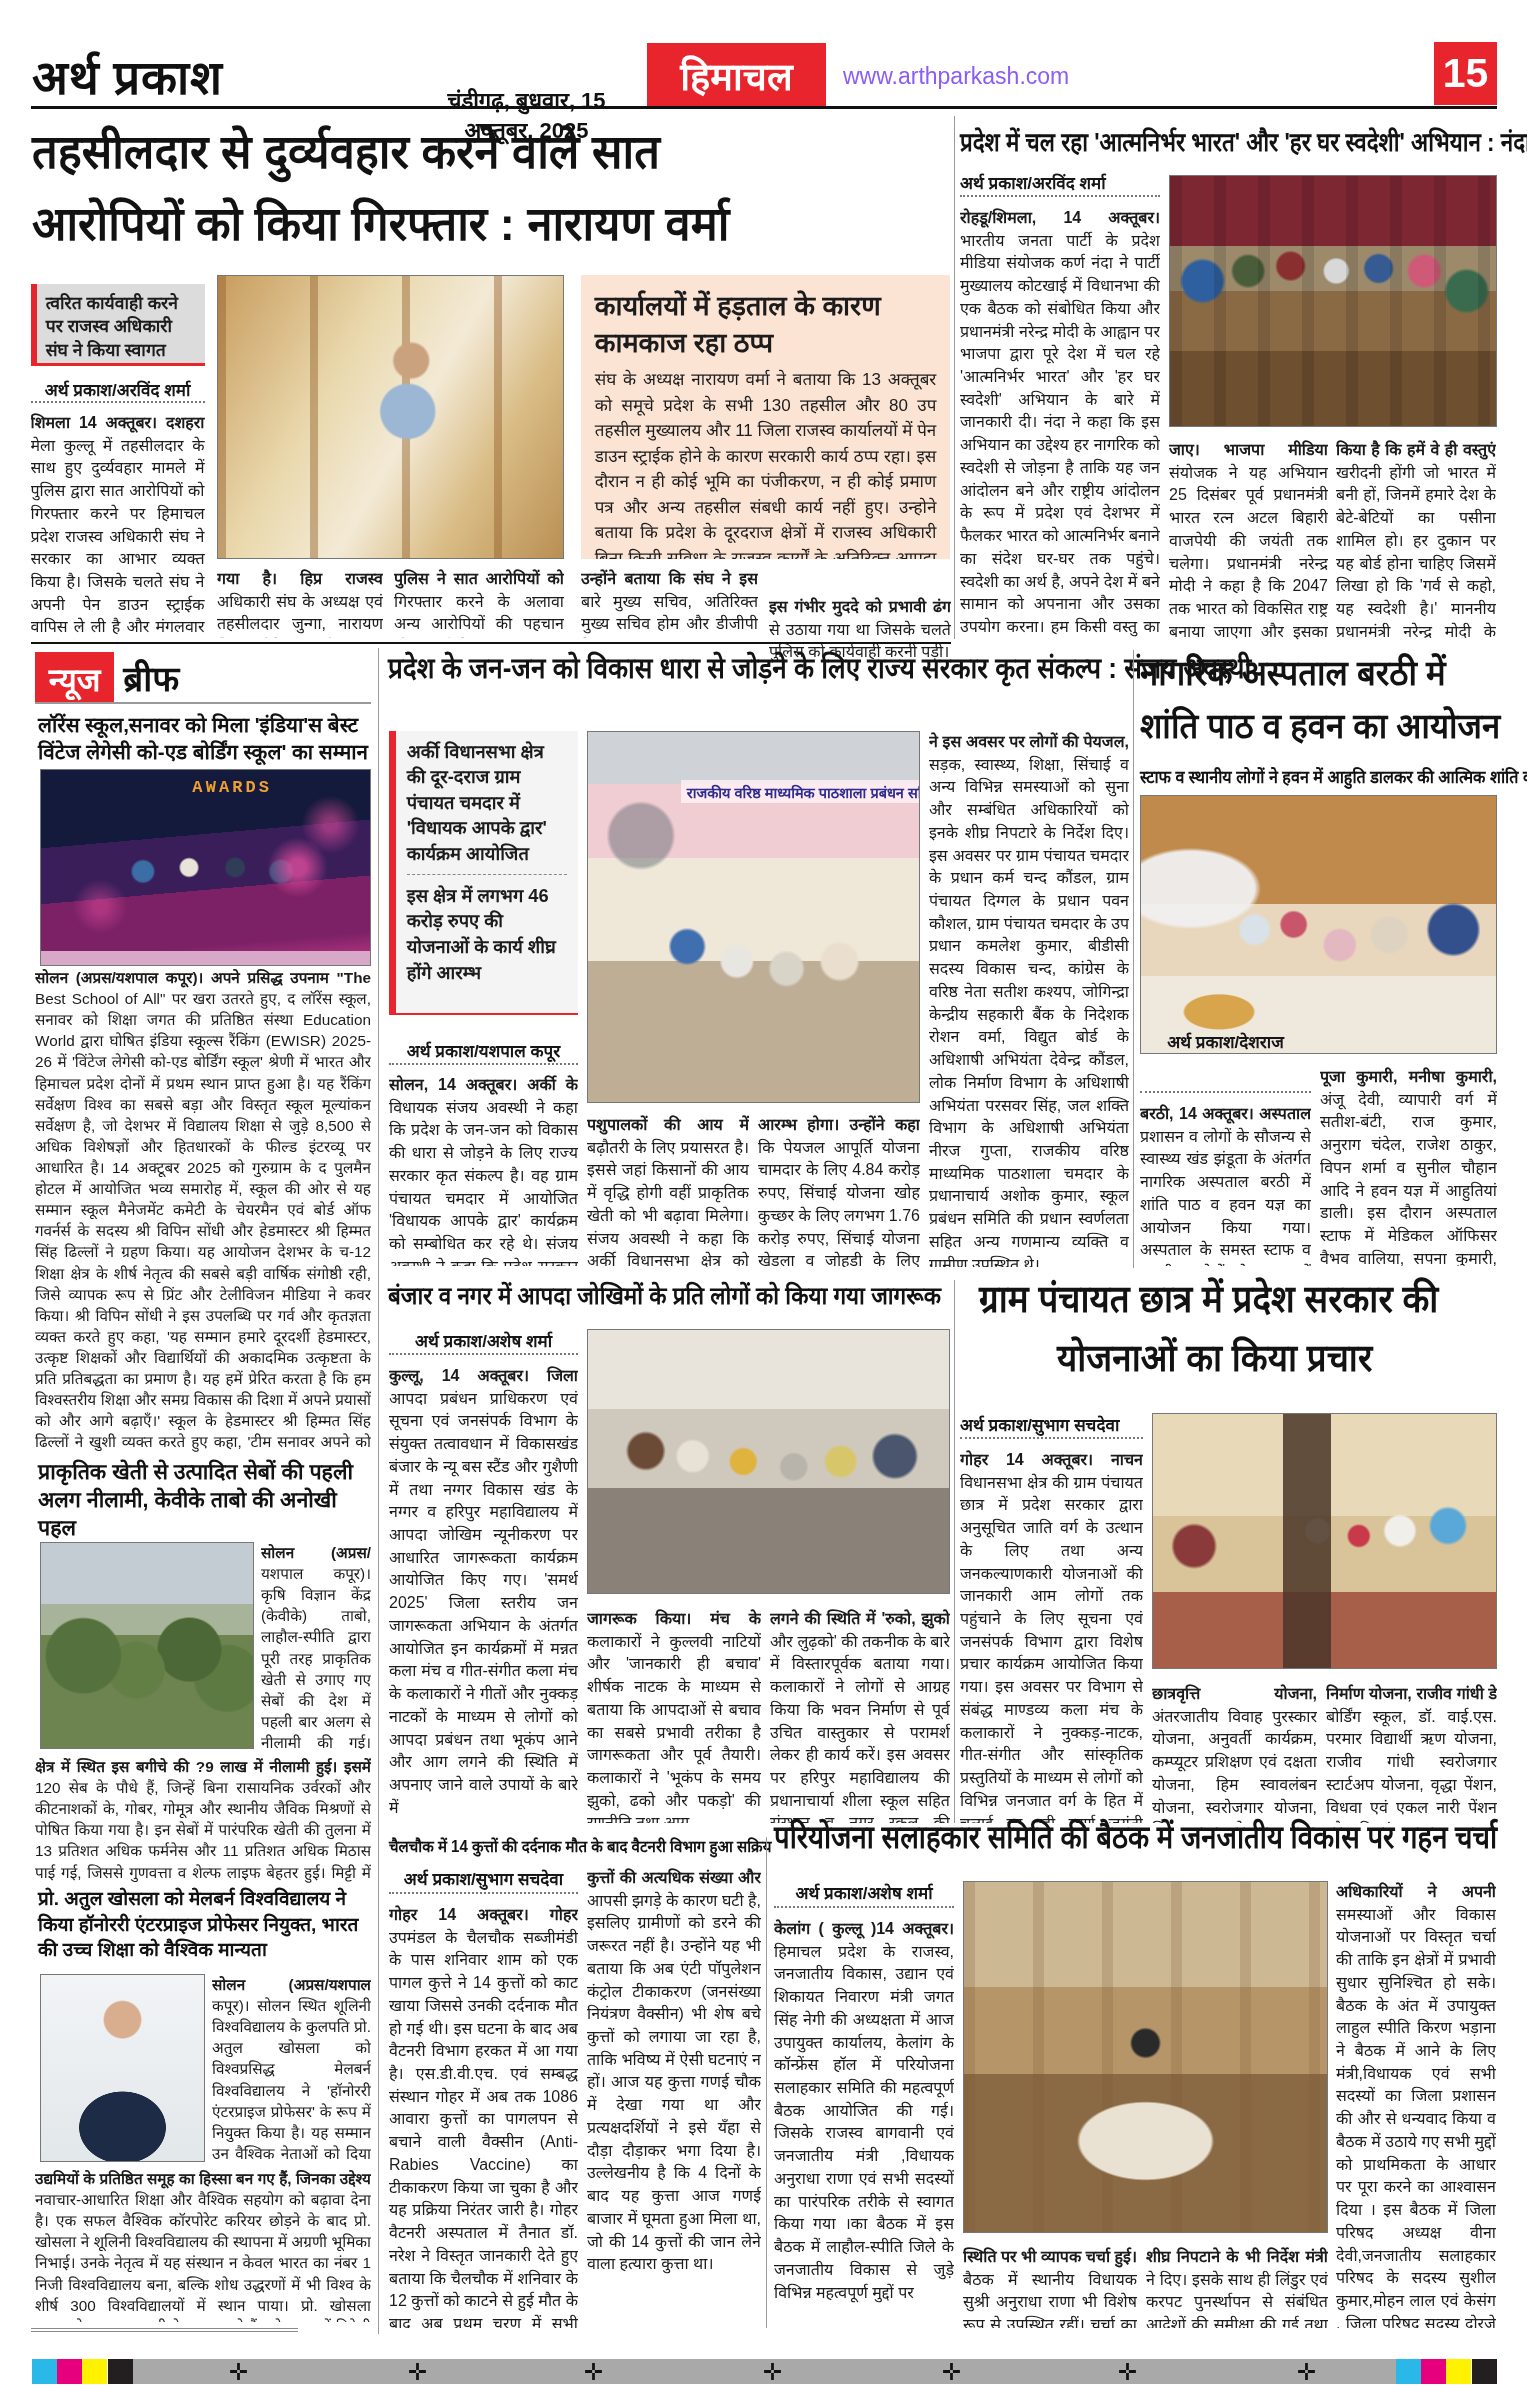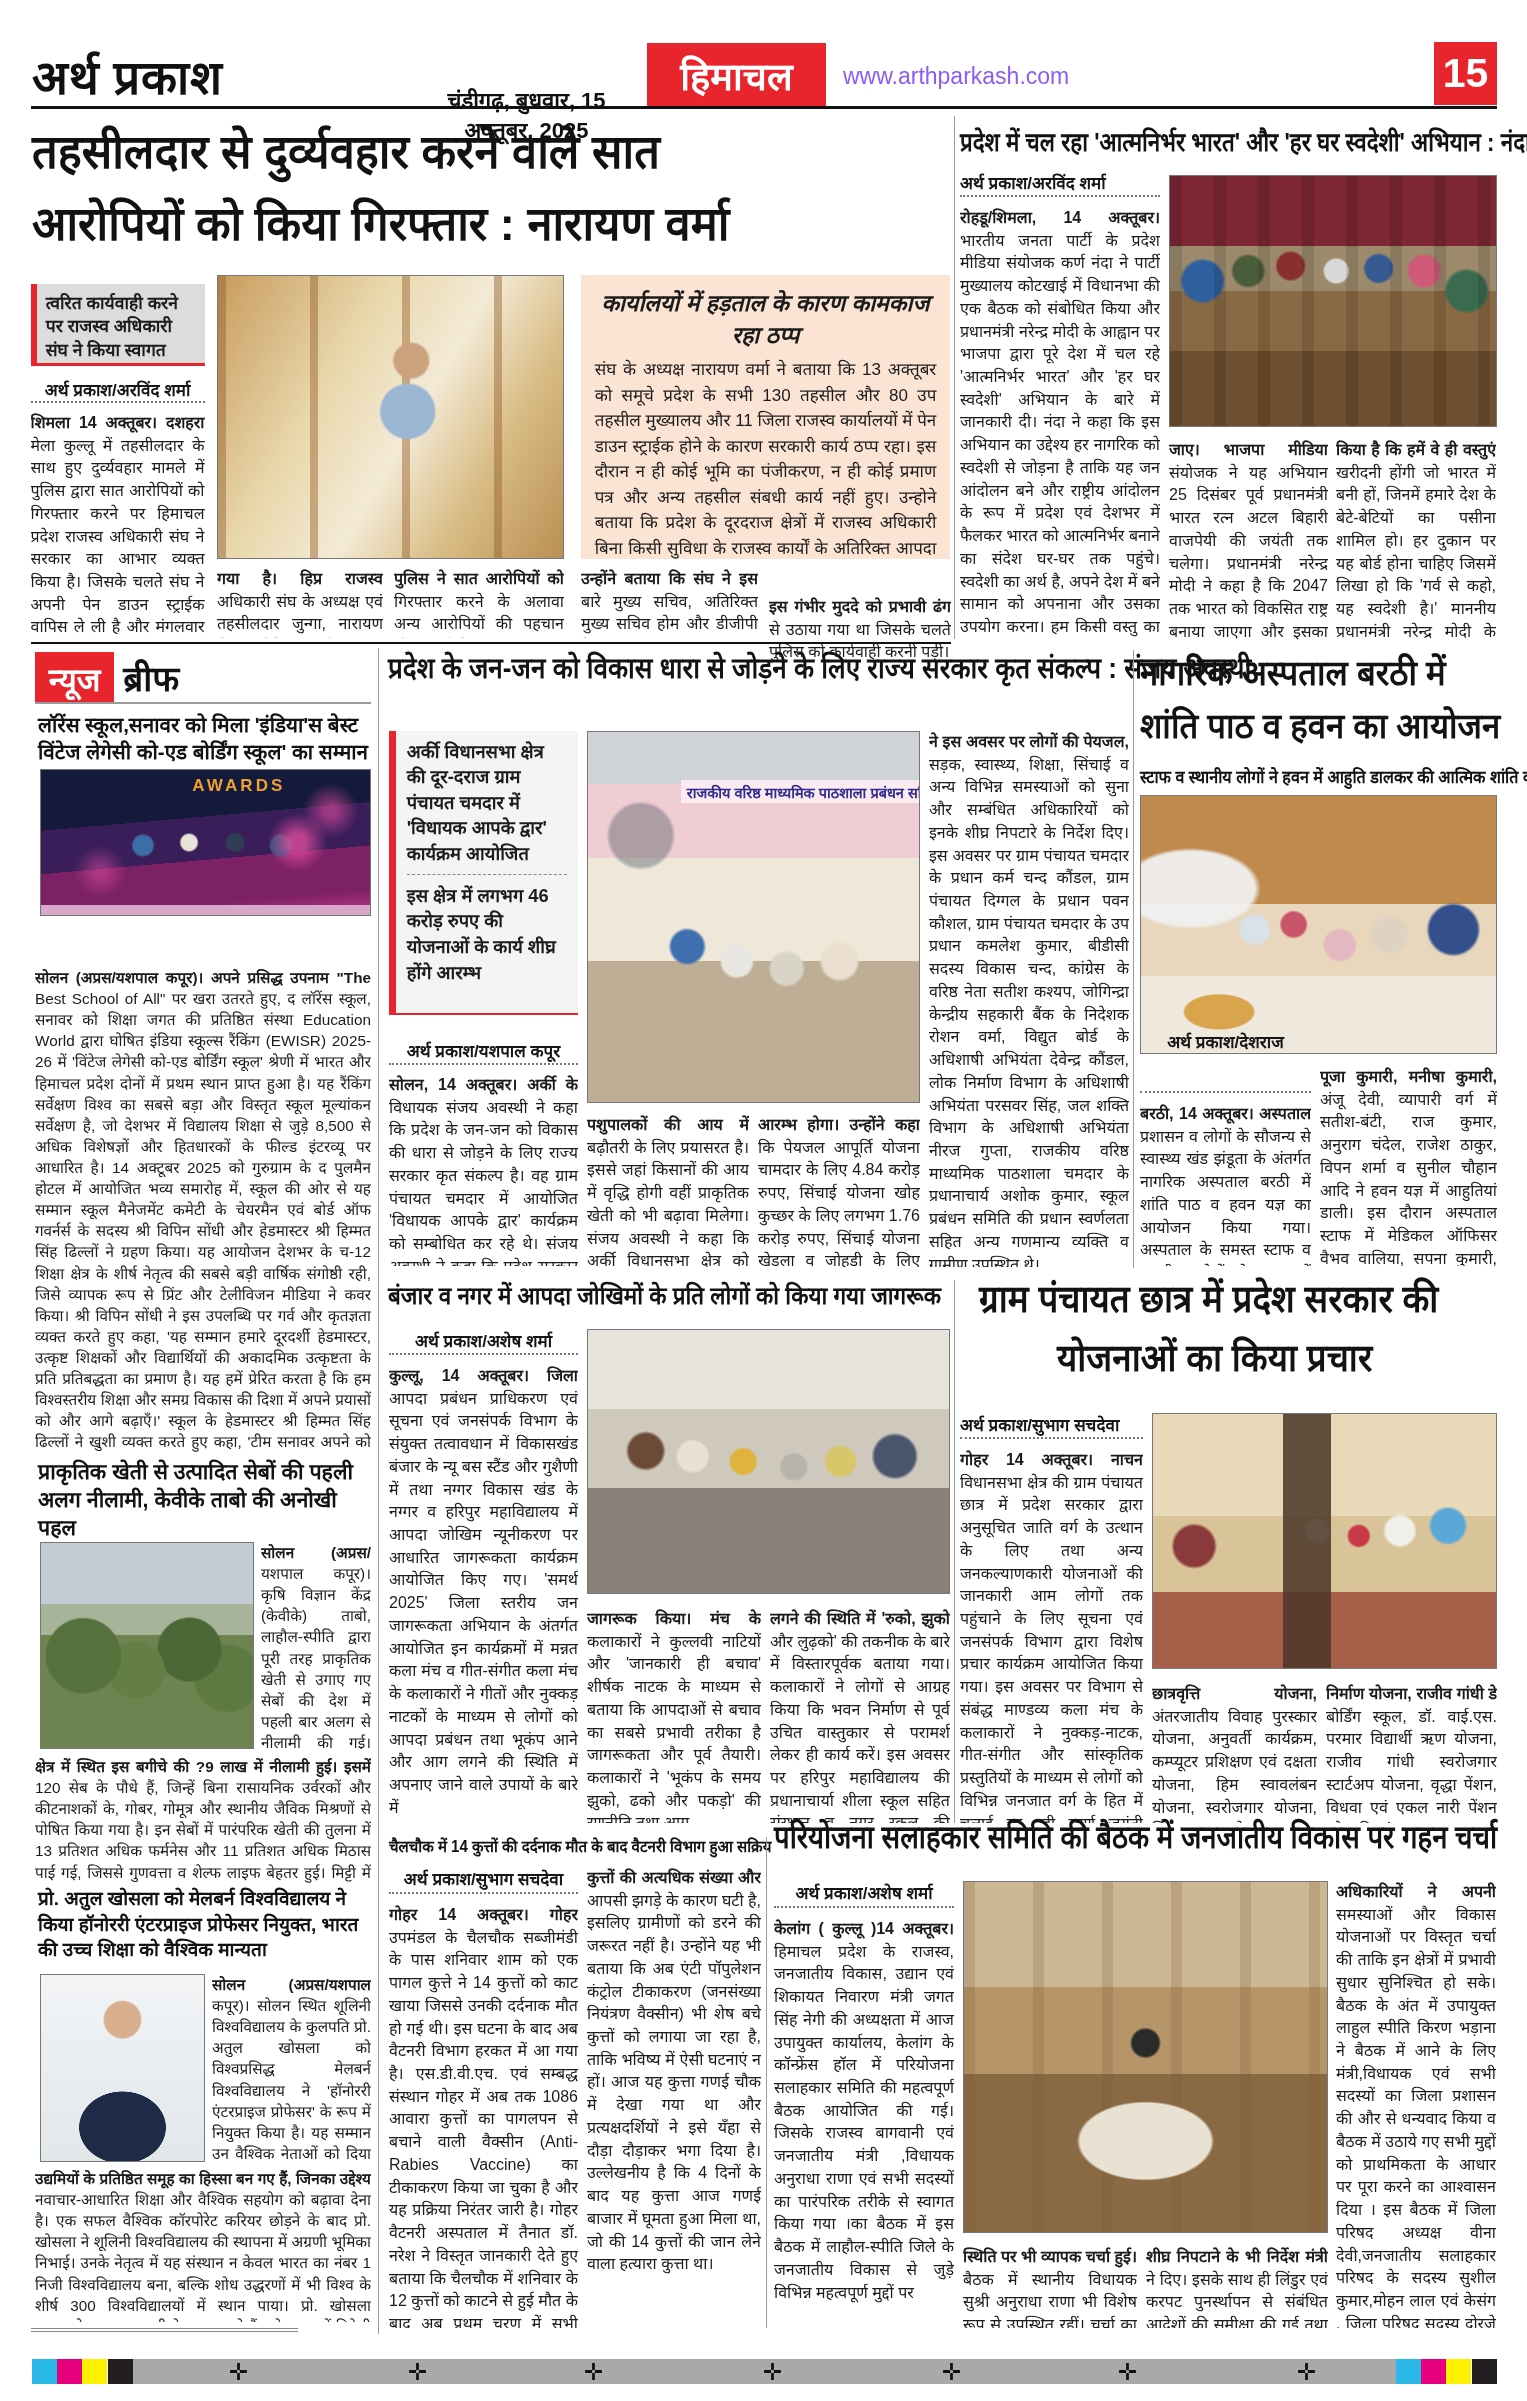--- a/index.html
+++ b/index.html
@@ -15,21 +15,21 @@
   .vline{width:0.8px;background:#9a9a9a;}
   .headline{font-weight:800;color:#121212;line-height:1.3;}
   .nowrapline{white-space:nowrap;transform-origin:left top;}
   .byline{font-size:17px;font-weight:700;text-align:center;color:#161616;}
   .byline-rule{border-bottom:2.3px dotted #777;height:4.6px;}
   .body{font-size:16px;line-height:1.42;text-align:justify;overflow:hidden;color:#1b1b1b;}
   .body::first-line{font-weight:600;}
   .sidebox{background:#dcdcdc;border-left:6.9px solid #e8252c;border-bottom:3.1px solid #e8252c;
            padding:7.6px 9.2px;font-size:17.5px;font-weight:700;line-height:1.35;}
   .pinkbox{background:#fce4d4;padding:10.7px 13.7px;overflow:hidden;}
-  .pinkbox .pb-title{font-size:23px;font-weight:800;text-align:center;margin-bottom:7.6px;font-style:italic;}
+  .pinkbox .pb-title{font-size:27px;font-weight:800;margin-bottom:7.6px;}
   .pinkbox .pb-body{font-size:17px;line-height:1.5;text-align:justify;}
   .whitebox{background:#f4f4f4;border-left:7.6px solid #e8252c;border-bottom:2.3px solid #e8252c;padding:7.6px 10.7px;}
   .whitebox .wb1{font-size:18.3px;font-weight:700;line-height:1.4;padding-bottom:7.6px;border-bottom:1.5px dashed #888;}
   .whitebox .wb2{font-size:18.3px;font-weight:700;line-height:1.4;padding-top:7.6px;}
   .subhead{font-weight:800;color:#121212;}
   .ph{position:absolute;border:0.8px solid #777;box-sizing:border-box;overflow:hidden;}
   .ph-label{position:absolute;font-weight:800;color:#f0a030;letter-spacing:3.1px;}
   .ph-banner{position:absolute;font-weight:800;color:#2e2c8f;background:rgba(255,240,244,.85);padding:1.5px 6.1px;font-size:14.5px;white-space:nowrap;}
   .logo-red{background:#e8252c;color:#fff;font-size:32px;font-weight:800;padding:4.6px 13.7px;display:inline-block;}
   .logo-black{color:#111;font-size:35px;font-weight:800;display:inline-block;margin-left:9.2px;}
@@ -153,21 +153,21 @@
   <div class="abs body" style="left:960px;top:207px;width:200px;height:432px;">रोहडू/शिमला, 14 अक्तूबर। भारतीय जनता पार्टी के प्रदेश मीडिया संयोजक कर्ण नंदा ने पार्टी मुख्यालय कोटखाई में विधानभा की एक बैठक को संबोधित किया और प्रधानमंत्री नरेन्द्र मोदी के आह्वान पर भाजपा द्वारा पूरे देश में चल रहे 'आत्मनिर्भर भारत' और 'हर घर स्वदेशी' अभियान के बारे में जानकारी दी। नंदा ने कहा कि इस अभियान का उद्देश्य हर नागरिक को स्वदेशी से जोड़ना है ताकि यह जन आंदोलन बने और राष्ट्रीय आंदोलन के रूप में प्रदेश एवं देशभर में फैलकर भारत को आत्मनिर्भर बनाने का संदेश घर-घर तक पहुंचे। स्वदेशी का अर्थ है, अपने देश में बने सामान को अपनाना और उसका उपयोग करना। हम किसी वस्तु का बहिष्कार नहीं कर रहे हैं, बल्कि यह कह रहे हैं कि भारतीय उत्पाद और भारतीय कौशल को प्राथमिकता दी</div>
   <div class="abs body" style="left:1169px;top:439px;width:159px;height:201px;">जाए। भाजपा मीडिया संयोजक ने यह अभियान 25 दिसंबर पूर्व प्रधानमंत्री भारत रत्न अटल बिहारी वाजपेयी की जयंती तक चलेगा। प्रधानमंत्री नरेन्द्र मोदी ने कहा है कि 2047 तक भारत को विकसित राष्ट्र बनाया जाएगा और इसका रास्ता आत्मनिर्भर भारत से होकर गुजरता है, जिसके मूल में स्वदेशी है। नरेन्द्र मोदी ने 140 करोड़ देशवासियों से प्रार्थना की है कि जो भी वस्तु खरीदी जाए, वह भारत में निर्मित होनी चाहिए। प्रधानमंत्री ने देशवासियों से आह्वान</div>
   <div class="abs body" style="left:1336px;top:439px;width:160px;height:201px;">किया है कि हमें वे ही वस्तुएं खरीदनी होंगी जो भारत में बनी हों, जिनमें हमारे देश के बेटे-बेटियों का पसीना शामिल हो। हर दुकान पर यह बोर्ड होना चाहिए जिसमें लिखा हो कि 'गर्व से कहो, यह स्वदेशी है।' माननीय प्रधानमंत्री नरेन्द्र मोदी के आह्वान पर भारतीय जनता पार्टी के राष्ट्रीय अध्यक्ष माननीय जगत प्रकाश नड्डा ने पूरे देश के कार्यकर्ताओं को एक व्यापक अभियान सौंपा है, जिसके माध्यम से जन-जन को जोड़कर स्वदेशी के इस अभियान को जन आंदोलन का रूप देना है।</div>
 
   <div class="abs vline" style="left:378px;top:648px;height:1686px;"></div>
   <div class="abs" style="left:35px;top:652px;">
     <span class="logo-red">न्यूज</span><span class="logo-black">ब्रीफ</span>
   </div>
   <div class="abs grule" style="left:35px;top:702px;width:336px;height:1.5px;"></div>
   <div class="abs subhead" style="left:38px;top:712px;width:333px;font-size:20.6px;line-height:1.3;">लॉरेंस स्कूल,सनावर  को मिला 'इंडिया'स बेस्ट विंटेज लेगेसी को-एड बोर्डिंग स्कूल' का सम्मान</div>
-  <div class="ph ph-awards" style="left:40px;top:769px;width:331px;height:147px;">
+  <div class="ph ph-awards" style="left:40px;top:769px;width:331px;height:197px;font-family:Liberation Mono, monospace;">
     <span class="ph-label" style="left:46%;top:4%;font-size:17px;">AWARDS</span>
   </div>
   <div class="abs body" style="left:35px;top:967px;width:336px;height:485px;font-size:15.3px;line-height:1.38;">सोलन (अप्रस/यशपाल कपूर)। अपने प्रसिद्ध उपनाम "The Best School of All" पर खरा उतरते हुए, द लॉरेंस स्कूल, सनावर को शिक्षा जगत की प्रतिष्ठित संस्था Education World द्वारा घोषित इंडिया स्कूल्स रैंकिंग (EWISR) 2025-26 में 'विंटेज लेगेसी को-एड बोर्डिंग स्कूल' श्रेणी में भारत और हिमाचल प्रदेश दोनों में प्रथम स्थान प्राप्त हुआ है। यह रैंकिंग सर्वेक्षण विश्व का सबसे बड़ा और विस्तृत स्कूल मूल्यांकन सर्वेक्षण है, जो देशभर में विद्यालय शिक्षा से जुड़े 8,500 से अधिक विशेषज्ञों और हितधारकों के फील्ड इंटरव्यू पर आधारित है। 14 अक्टूबर 2025 को गुरुग्राम के द पुलमैन होटल में आयोजित भव्य समारोह में, स्कूल की ओर से यह सम्मान स्कूल मैनेजमेंट कमेटी के चेयरमैन एवं बोर्ड ऑफ गवर्नर्स के सदस्य श्री विपिन सोंधी और हेडमास्टर श्री हिम्मत सिंह ढिल्लों ने ग्रहण किया। यह आयोजन देशभर के च-12 शिक्षा क्षेत्र के शीर्ष नेतृत्व की सबसे बड़ी वार्षिक संगोष्ठी रही, जिसे व्यापक रूप से प्रिंट और टेलीविजन मीडिया ने कवर किया। श्री विपिन सोंधी ने इस उपलब्धि पर गर्व और कृतज्ञता व्यक्त करते हुए कहा, 'यह सम्मान हमारे दूरदर्शी हेडमास्टर, उत्कृष्ट शिक्षकों और विद्यार्थियों की अकादमिक उत्कृष्टता के प्रति प्रतिबद्धता का प्रमाण है। यह हमें प्रेरित करता है कि हम विश्वस्तरीय शिक्षा और समग्र विकास की दिशा में अपने प्रयासों को और आगे बढ़ाएँ।' स्कूल के हेडमास्टर श्री हिम्मत सिंह ढिल्लों ने खुशी व्यक्त करते हुए कहा, 'टीम सनावर अपने को इस गौरवशाली सम्मान के लिए अत्यंत भाग्यशाली मानती है और यह विशेष है कि यह पुरस्कार हमारे विख्यात पूर्व छात्र, सेकंड लेफ्टिनेंट खेत्रपाल के जन्मदिवस के अवसर पर मिला है। यह उपलब्धि सनावर की समृद्ध विरासत को और सुदृढ़ करती है तथा कोविड-19 की चुनौतियों के बाद भी द लॉरेंस स्कूल, सनावर ने उत्कृष्टता के नए मानक स्थापित किए हैं।</div>
 
   <div class="abs subhead" style="left:38px;top:1459px;width:333px;font-size:21.4px;line-height:1.3;">प्राकृतिक खेती से उत्पादित सेबों की पहली अलग नीलामी, केवीके ताबो की अनोखी पहल</div>
   <div class="ph ph-orchard" style="left:40px;top:1542px;width:214px;height:207px;"></div>
   <div class="abs body" style="left:261px;top:1542px;width:110px;height:207px;font-size:15.3px;line-height:1.38;">सोलन (अप्रस/यशपाल कपूर)। कृषि विज्ञान केंद्र (केवीके) ताबो, लाहौल-स्पीति द्वारा पूरी तरह प्राकृतिक खेती से उगाए गए सेबों की देश में पहली बार अलग से नीलामी की गई। 1100 वर्ग मीटर</div>
   <div class="abs body" style="left:35px;top:1756px;width:336px;height:127px;font-size:15.3px;line-height:1.38;">क्षेत्र में स्थित इस बगीचे की ?9 लाख में नीलामी हुई। इसमें 120 सेब के पौधे हैं, जिन्हें बिना रासायनिक उर्वरकों और कीटनाशकों के, गोबर, गोमूत्र और स्थानीय जैविक मिश्रणों से पोषित किया गया है। इन सेबों में पारंपरिक खेती की तुलना में 13 प्रतिशत अधिक फर्मनेस और 11 प्रतिशत अधिक मिठास पाई गई, जिससे गुणवत्ता व शेल्फ लाइफ बेहतर हुई। मिट्टी में 2.79 प्रतिशत जैविक कार्बन मिला, जो पर्यावरण हितैषी खेती को दर्शाता है। केवीके ताबो को सीतारा प्रणाली के तहत 2-स्टार रेटिंग प्राप्त है। कुलपति प्रो. राजेश्वर सिंह चंदेल ने इस पहल को स्पीति में टिकाऊ खेती को बढ़ावा देने वाला कदम बताया। ग्यू पंचायत को पूरी तरह प्राकृतिक खेती पंचायत बनाने की दिशा में कार्य प्रगति पर है।</div>
 
   <div class="abs subhead" style="left:38px;top:1886px;width:333px;font-size:19px;line-height:1.35;">प्रो. अतुल खोसला को मेलबर्न विश्वविद्यालय ने किया हॉनोररी एंटरप्राइज प्रोफेसर नियुक्त, भारत की उच्च शिक्षा को वैश्विक मान्यता</div>

